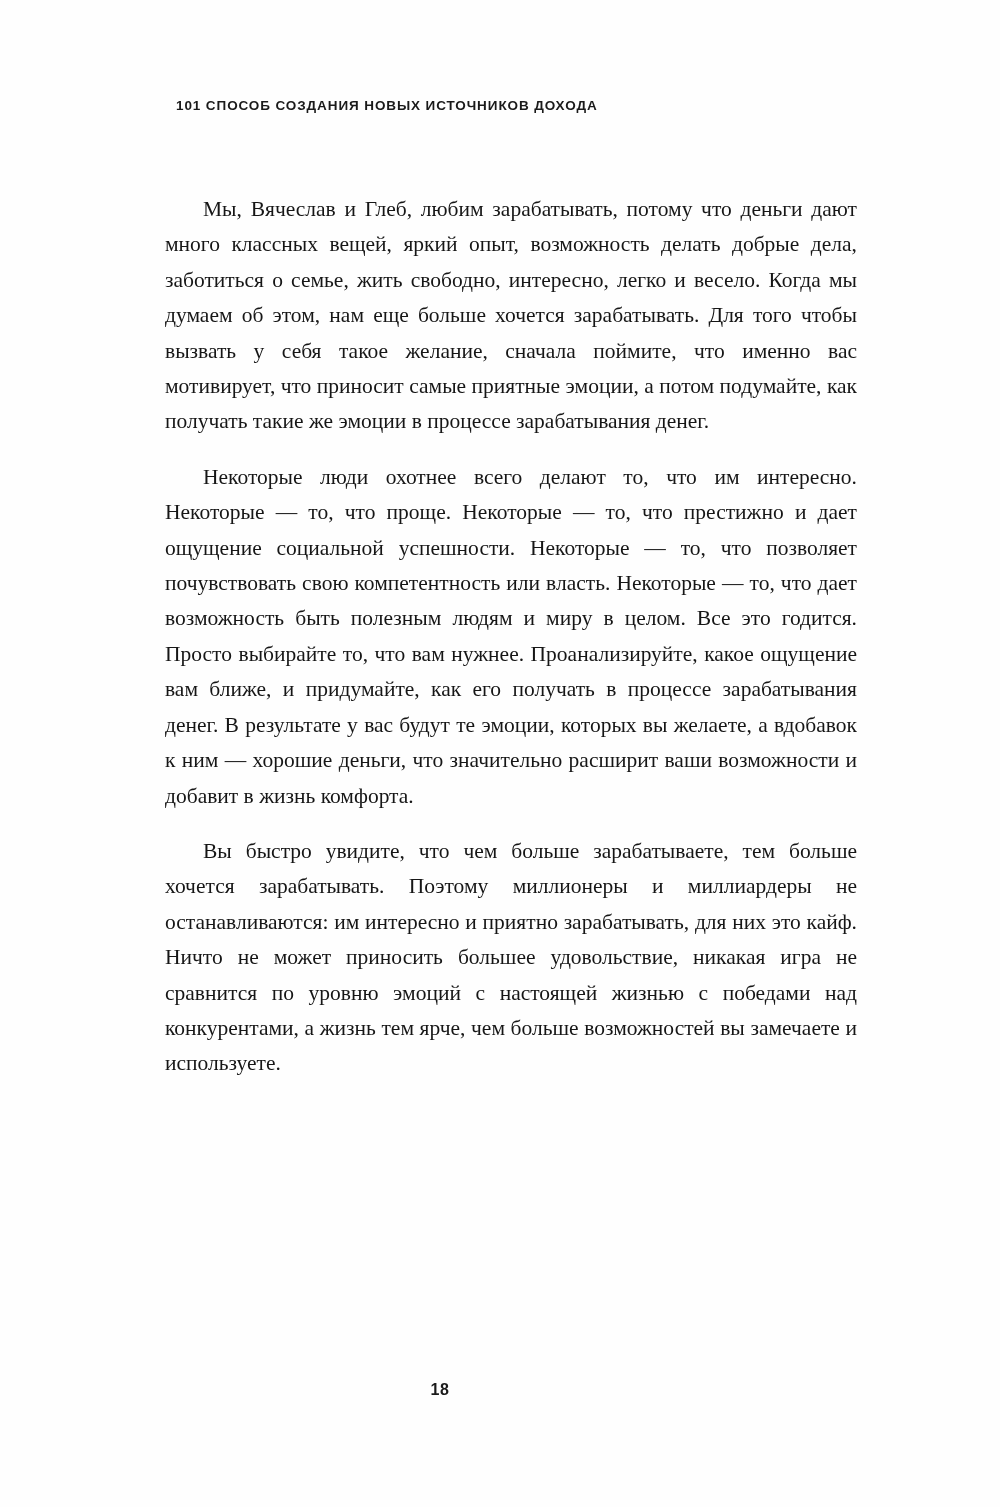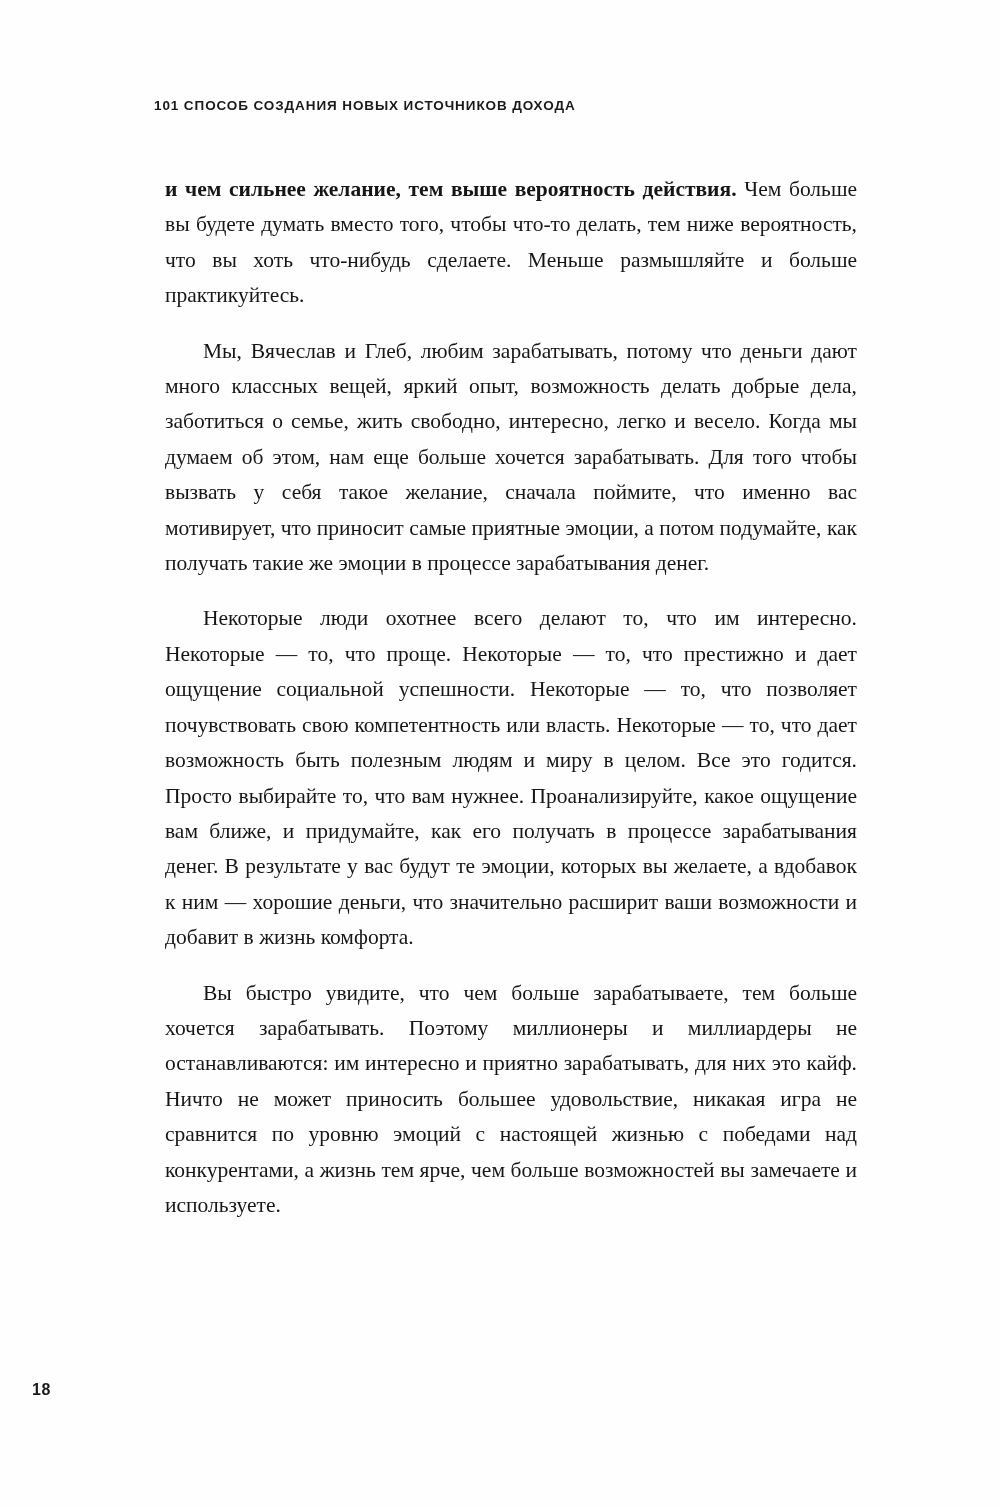--- a/index.html
+++ b/index.html
@@ -18,21 +18,21 @@
   .page {
     position: absolute;
     left: 0;
     top: 0;
     width: 1000px;
     height: 1507px;
     background: #fefefe;
   }
   .running-head {
     position: absolute;
-    left: 154px;
+    left: 176px;
     top: 98px;
     width: 700px;
     font-family: "Liberation Sans", sans-serif;
     font-weight: bold;
     font-size: 13.5px;
     letter-spacing: 0.9px;
     color: #1a1a1a;
     text-transform: uppercase;
     white-space: nowrap;
   }
@@ -57,38 +57,37 @@
   .lead-bold {
     font-weight: bold;
   }
   .ital {
   }
   .folio {
     position: absolute;
     left: 0;
     top: 1381px;
     width: 880px;
+    text-align: center;
     font-family: "Liberation Sans", sans-serif;
     font-weight: bold;
     font-size: 16px;
     letter-spacing: 0.5px;
     color: #1a1a1a;
-    margin-left: 32px;
   }
 </style>
 </head>
 <body>
 
 <div class="page">
 
   <div class="running-head">101 способ создания новых источников дохода</div>
 
   <div class="content">
 
-    <p><span class="lead-bold">и чем сильнее желание, тем выше вероятность действия.</span><span> Чем больше вы будете думать вместо того, чтобы что-то делать, тем ниже вероятность, что вы хоть что-нибудь сделаете. Меньше размышляйте и больше практикуйтесь.</span></p>
 
     <p class="indent"><span>Мы, Вячеслав и Глеб, любим зарабатывать, потому что деньги дают много классных вещей, яркий опыт, возможность делать добрые дела, заботиться о семье, жить свободно, интересно, легко и весело. Когда мы думаем об этом, нам еще больше хочется зарабатывать. Для того чтобы вызвать у себя такое желание, сначала поймите, что именно вас мотивирует, что приносит самые приятные эмоции, а потом подумайте, как получать такие же эмоции в процессе зарабатывания денег.</span></p>
 
     <p class="indent"><span>Некоторые люди охотнее всего делают то, что им интересно. Некоторые — то, что проще. Некоторые — то, что престижно и дает ощущение социальной успешности. Некоторые — то, что позволяет почувствовать свою компетентность или власть. Некоторые — то, что дает возможность быть полезным людям и миру в целом. Все это годится. Просто выбирайте то, что вам нужнее. Проанализируйте, какое ощущение вам ближе, и придумайте, как его получать в процессе зарабатывания денег. В результате у вас будут те эмоции, которых вы желаете, а вдобавок к ним — хорошие деньги, что значительно расширит ваши возможности и добавит в жизнь комфорта.</span></p>
 
     <p class="indent"><span>Вы быстро увидите, что чем больше зарабатываете, тем больше </span><span class="ital">хочется</span><span> зарабатывать. Поэтому миллионеры и миллиардеры не останавливаются: им интересно и приятно зарабатывать, для них это кайф. Ничто не может приносить большее удовольствие, никакая игра не сравнится по уровню эмоций с настоящей жизнью с победами над конкурентами, а жизнь тем ярче, чем больше возможностей вы замечаете и используете.</span></p>
 
   </div>
 
   <div class="folio">18</div>

